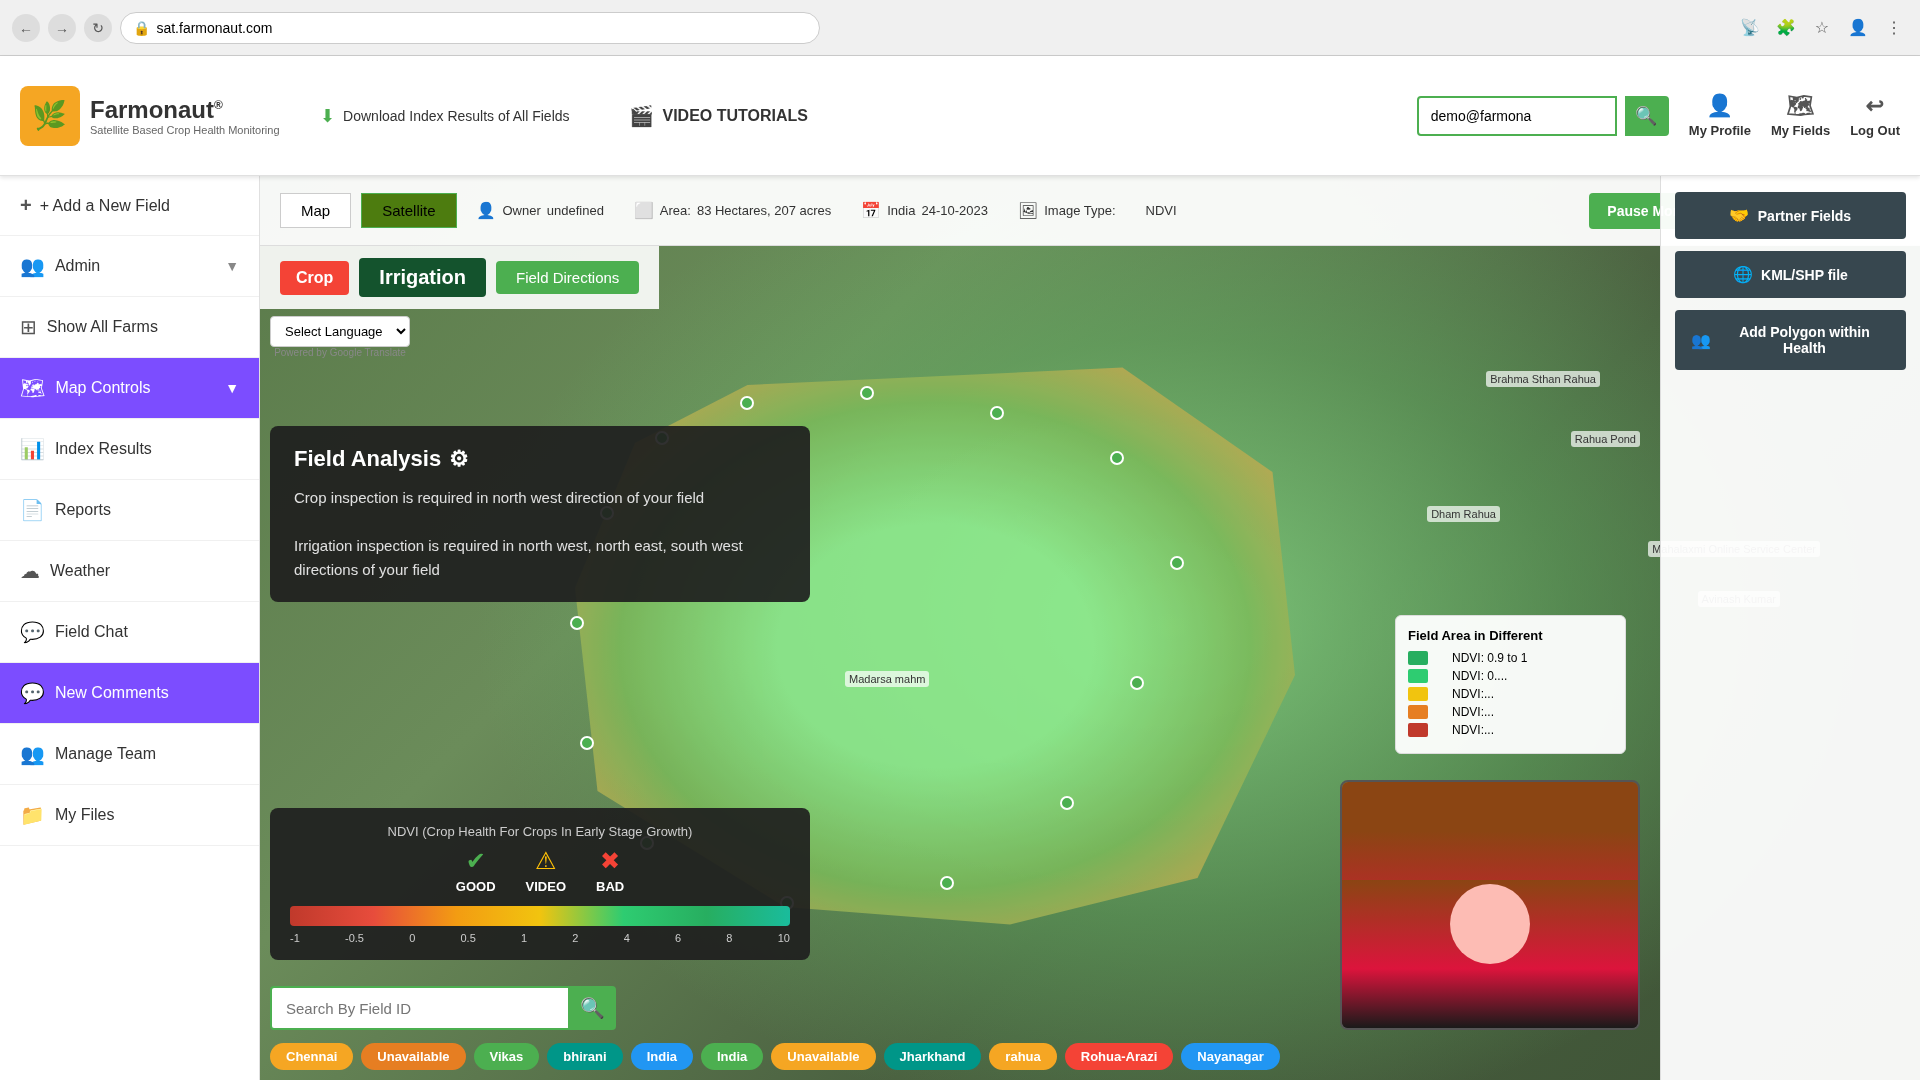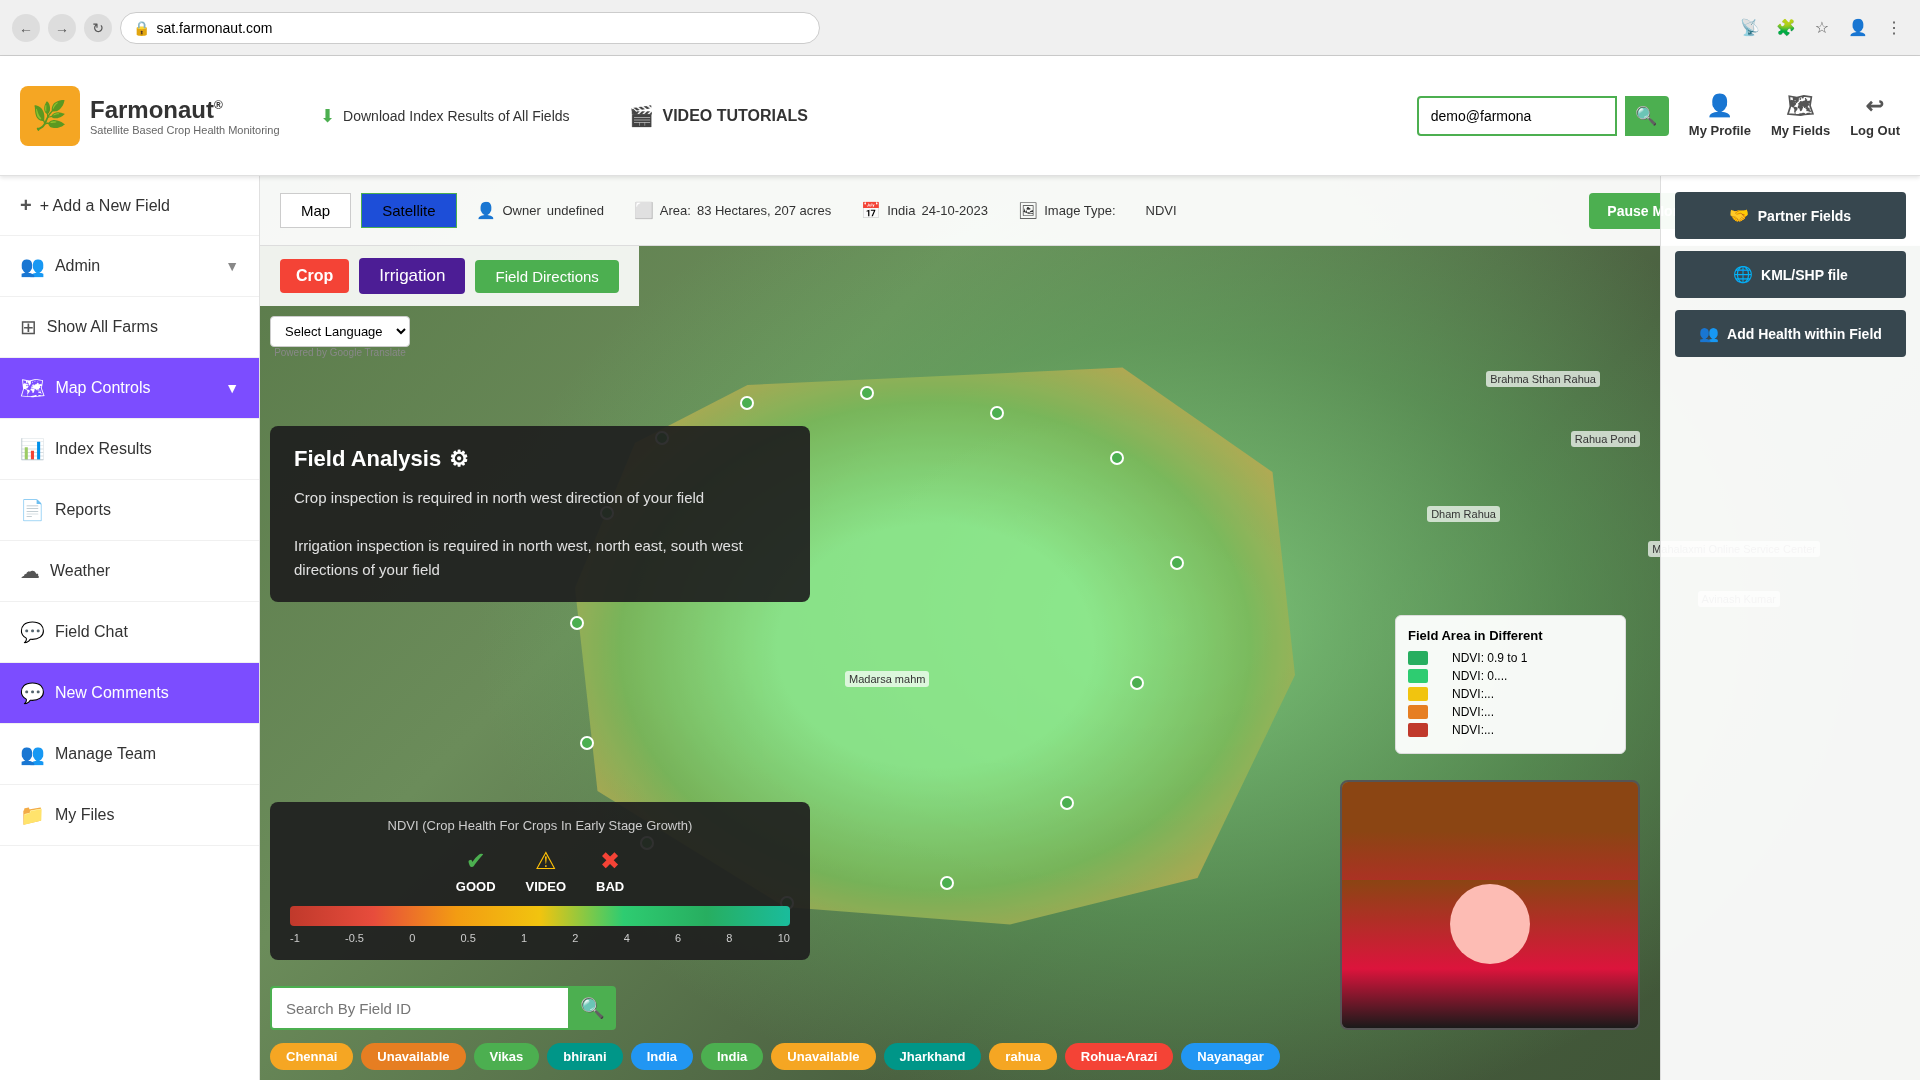--- a/index.html
+++ b/index.html
@@ -272,21 +272,21 @@
       z-index: 10;
     }
     .map-tab {
       padding: 8px 20px;
       border: 1px solid #ccc;
       background: white;
       cursor: pointer;
       font-size: 15px;
       font-weight: 500;
     }
-    .map-tab.active { background: #1d4ed8; border-color: #4caf50; }
+    .map-tab.active { background: #4d7c0f; border-color: #4caf50; }
     .map-info-item {
       display: flex;
       align-items: center;
       gap: 6px;
       font-size: 13px;
       color: #333;
       padding: 0 10px;
     }
     .map-info-icon { font-size: 16px; }
     .pause-monitoring-btn {
@@ -328,27 +328,27 @@
       background: #f44336;
       color: white;
       border: none;
       border-radius: 4px;
       cursor: pointer;
       font-size: 16px;
       font-weight: bold;
     }
     .irrigation-btn {
       padding: 8px 20px;
-      background: #4c1d95;
+      background: #14532d;
       color: white;
       border: none;
       border-radius: 4px;
       cursor: pointer;
-      font-size: 17px;
-      font-weight: normal;
+      font-size: 20px;
+      font-weight: bold;
     }
     .field-directions-btn {
       padding: 8px 20px;
       background: #4caf50;
       color: white;
       border: none;
       border-radius: 4px;
       cursor: pointer;
       font-size: 15px;
     }
@@ -417,21 +417,21 @@
       font-size: 20px;
       font-weight: bold;
       text-align: center;
       margin-bottom: 4px;
       letter-spacing: 1px;
     }
     .scale-subtitle {
       font-size: 13px;
       text-align: center;
       color: #ccc;
-      margin-bottom: 14px;
+      margin-bottom: 8px;
     }
     .scale-legend {
       display: flex;
       justify-content: center;
       gap: 30px;
       margin-bottom: 12px;
     }
     .scale-legend-item {
       display: flex;
       flex-direction: column;
@@ -886,21 +886,21 @@
         <button class="right-panel-btn">
           <span class="btn-icon">🤝</span>
           <span>Partner Fields</span>
         </button>
         <button class="right-panel-btn">
           <span class="btn-icon">🌐</span>
           <span>KML/SHP file</span>
         </button>
         <button class="right-panel-btn">
           <span class="btn-icon">👥</span>
-          <span>Add Health within Field</span>
+          <span>Add Polygon within Health</span>
         </button>
 
         <div class="ndvi-legend-widget" style="position:relative;width:100%;margin-top:auto;">
           <div class="ndvi-legend-title">Field Area in Different</div>
           <div class="ndvi-row">
             <div class="ndvi-color-box" style="background:#27ae60;"></div>
             <span>NDVI: 0.9 to 1</span>
           </div>
           <div class="ndvi-row">
             <div class="ndvi-color-box" style="background:#2ecc71;"></div>

